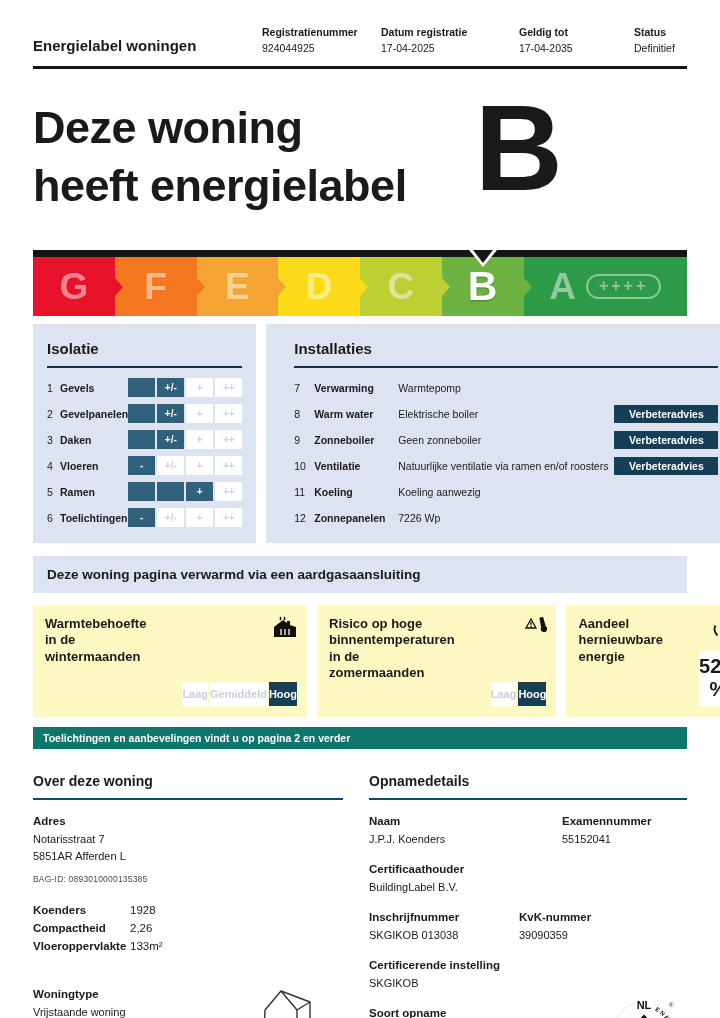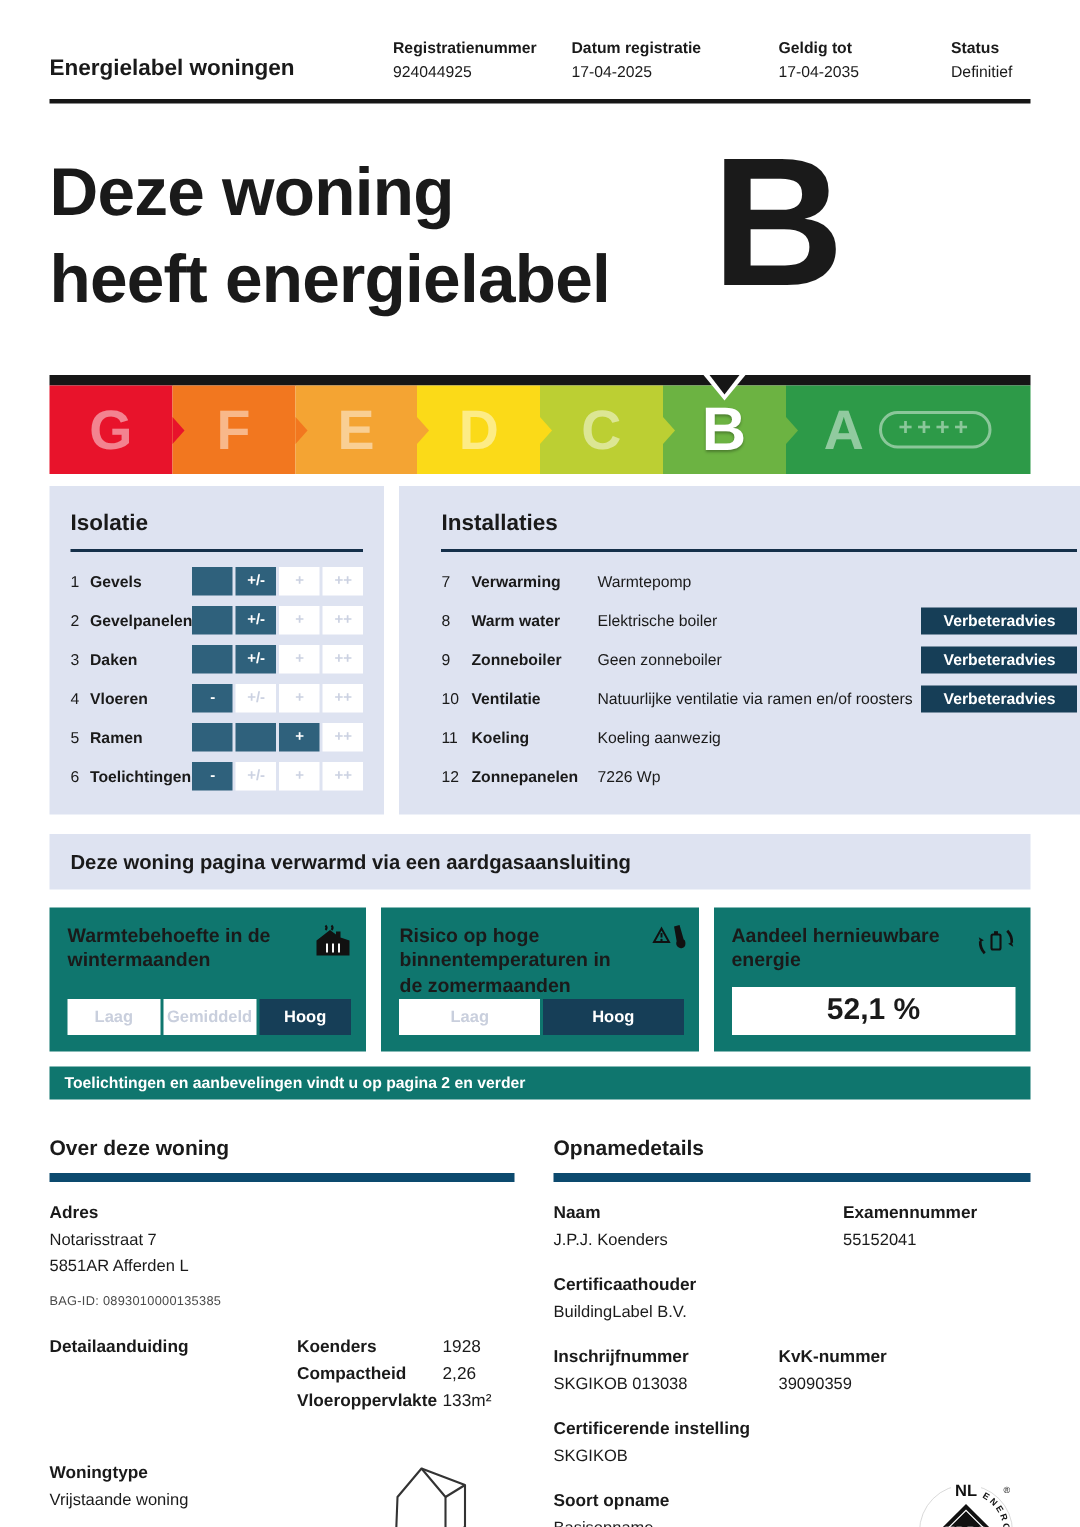--- a/index.html
+++ b/index.html
@@ -56,36 +56,36 @@
   .inst-row{display:flex;align-items:center;margin-top:7px;min-height:19px;}
   .inst-num{width:20px;font-size:10.5px;}
   .inst-label{width:84px;font-size:10.5px;font-weight:bold;flex-shrink:0;}
   .inst-value{flex:1;font-size:10.5px;white-space:nowrap;}
   .advice-btn{flex-shrink:0;margin-left:6px;background:#163e57;color:#fff;font-size:10.5px;font-weight:bold;
         width:104px;text-align:center;padding:3px 0;}
 
   
   .banner{background:#dee3f1;margin-top:13px;padding:11px 14px;font-weight:bold;font-size:13.5px;}
   .boxes{display:flex;gap:10px;margin-top:12px;}
-  .box{flex:1;background:#0f766e;position:relative;padding:11px 10px 11px 12px;height:96px;
-        box-sizing:border-box;display:flex;flex-direction:column;}
+  .box{flex:1;background:#fef9c3;position:relative;padding:11px 10px 11px 12px;height:112px;
+        box-sizing:border-box;display:flex;flex-direction:row;}
   .box-title{font-weight:bold;font-size:13px;line-height:1.25;padding-right:36px;}
   .box-icon{position:absolute;top:9px;right:9px;}
   .box-opts{display:flex;gap:2px;margin-top:auto;}
   .opt{flex:1;background:#fff;color:#c9cfdd;font-weight:bold;font-size:11px;text-align:center;padding:6px 0;}
   .opt.active{background:#163e57;color:#fff;}
   .box-value{background:#fff;margin-top:auto;text-align:center;font-size:20px;font-weight:bold;padding:4px 0 5px;}
 
   .strip{background:#0f766e;color:#fff;font-size:10.5px;font-weight:bold;padding:5px 10px;margin-top:10px;}
 
   
   .cols{display:flex;gap:26px;margin-top:18px;}
   .col-left{flex:0 0 310px;}
   .col-right{flex:1;}
-  .sec-h{font-size:14px;font-weight:bold;padding:6px 0 9px;border-bottom:6px solid #0c4a6e;margin:0;}
+  .sec-h{font-size:14px;font-weight:bold;padding:6px 0 9px;border-bottom:2px solid #0c4a6e;margin:0;}
   .fgroup{margin-top:15px;}
   .flabel{font-weight:bold;font-size:11.5px;margin-bottom:4px;}
   .fvalue{font-size:11px;line-height:1.55;}
   .bag{font-size:8.5px;color:#4a4a4a;margin-top:9px;letter-spacing:.2px;}
 
   .detail-flex{display:flex;margin-top:20px;}
   .detail-name{flex:1;font-weight:bold;font-size:11.5px;}
   .detail-table{flex:0 0 145px;}
   .drow{display:flex;margin-bottom:6px;}
   .dlabel{width:97px;font-weight:bold;font-size:11.5px;}
@@ -342,21 +342,20 @@
       <h3 class="sec-h">Over deze woning</h3>
 
       <div class="fgroup">
         <div class="flabel">Adres</div>
         <div class="fvalue">Notarisstraat 7</div>
         <div class="fvalue">5851AR Afferden L</div>
         <div class="bag">BAG-ID: 0893010000135385</div>
       </div>
 
       <div class="detail-flex">
-        <div class="detail-name">Detailaanduiding</div>
         <div class="detail-table">
           <div class="drow">
             <span class="dlabel">Koenders</span>
             <span class="dvalue">1928</span>
           </div>
           <div class="drow">
             <span class="dlabel">Compactheid</span>
             <span class="dvalue">2,26</span>
           </div>
           <div class="drow">

